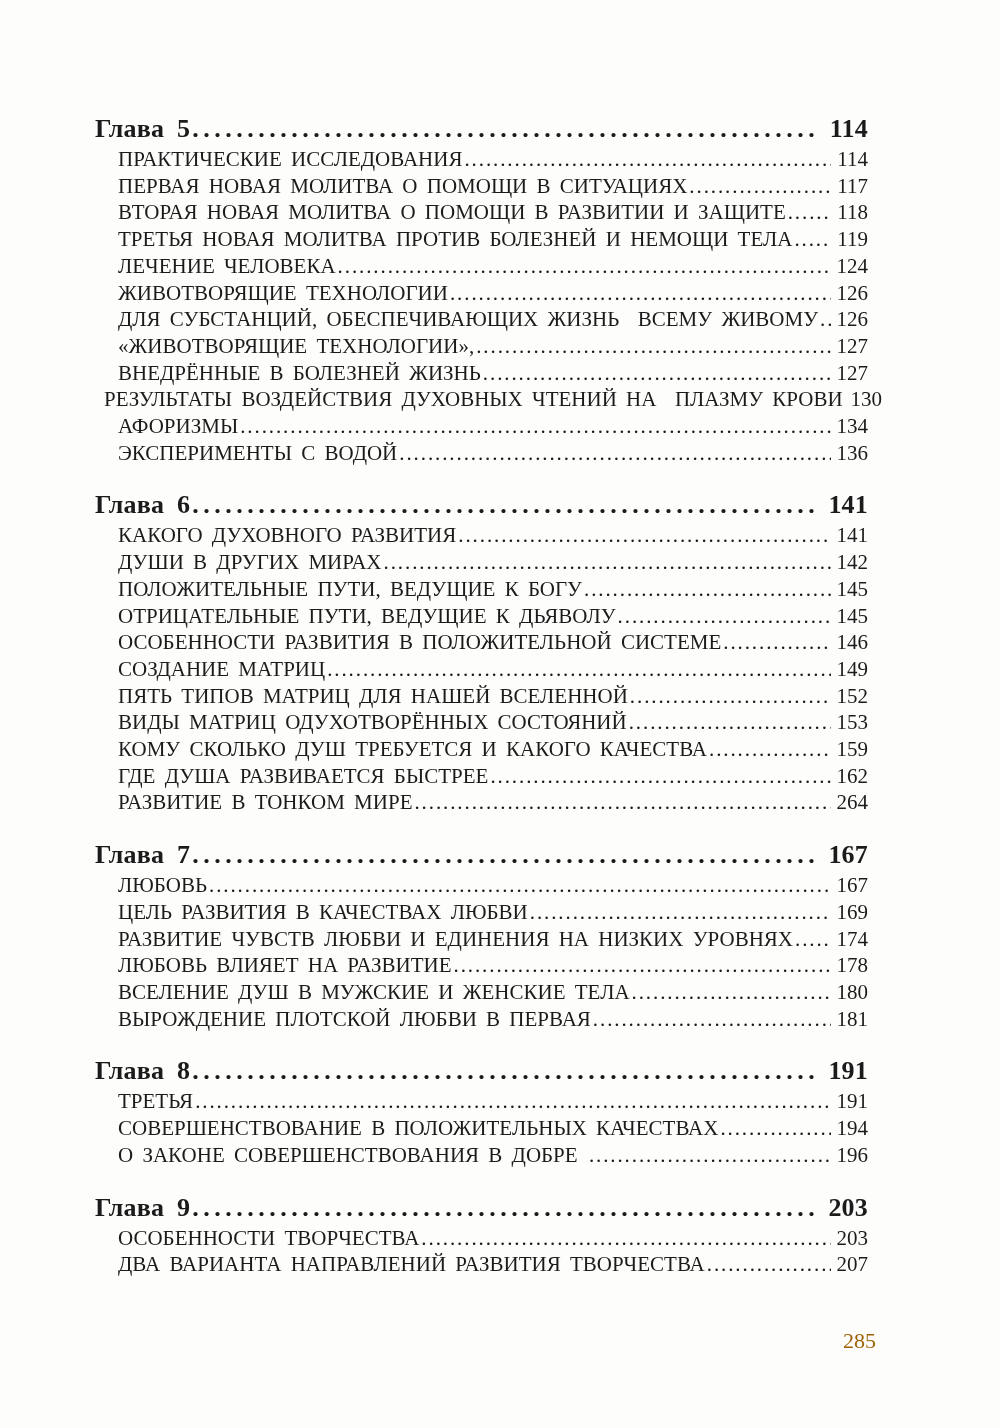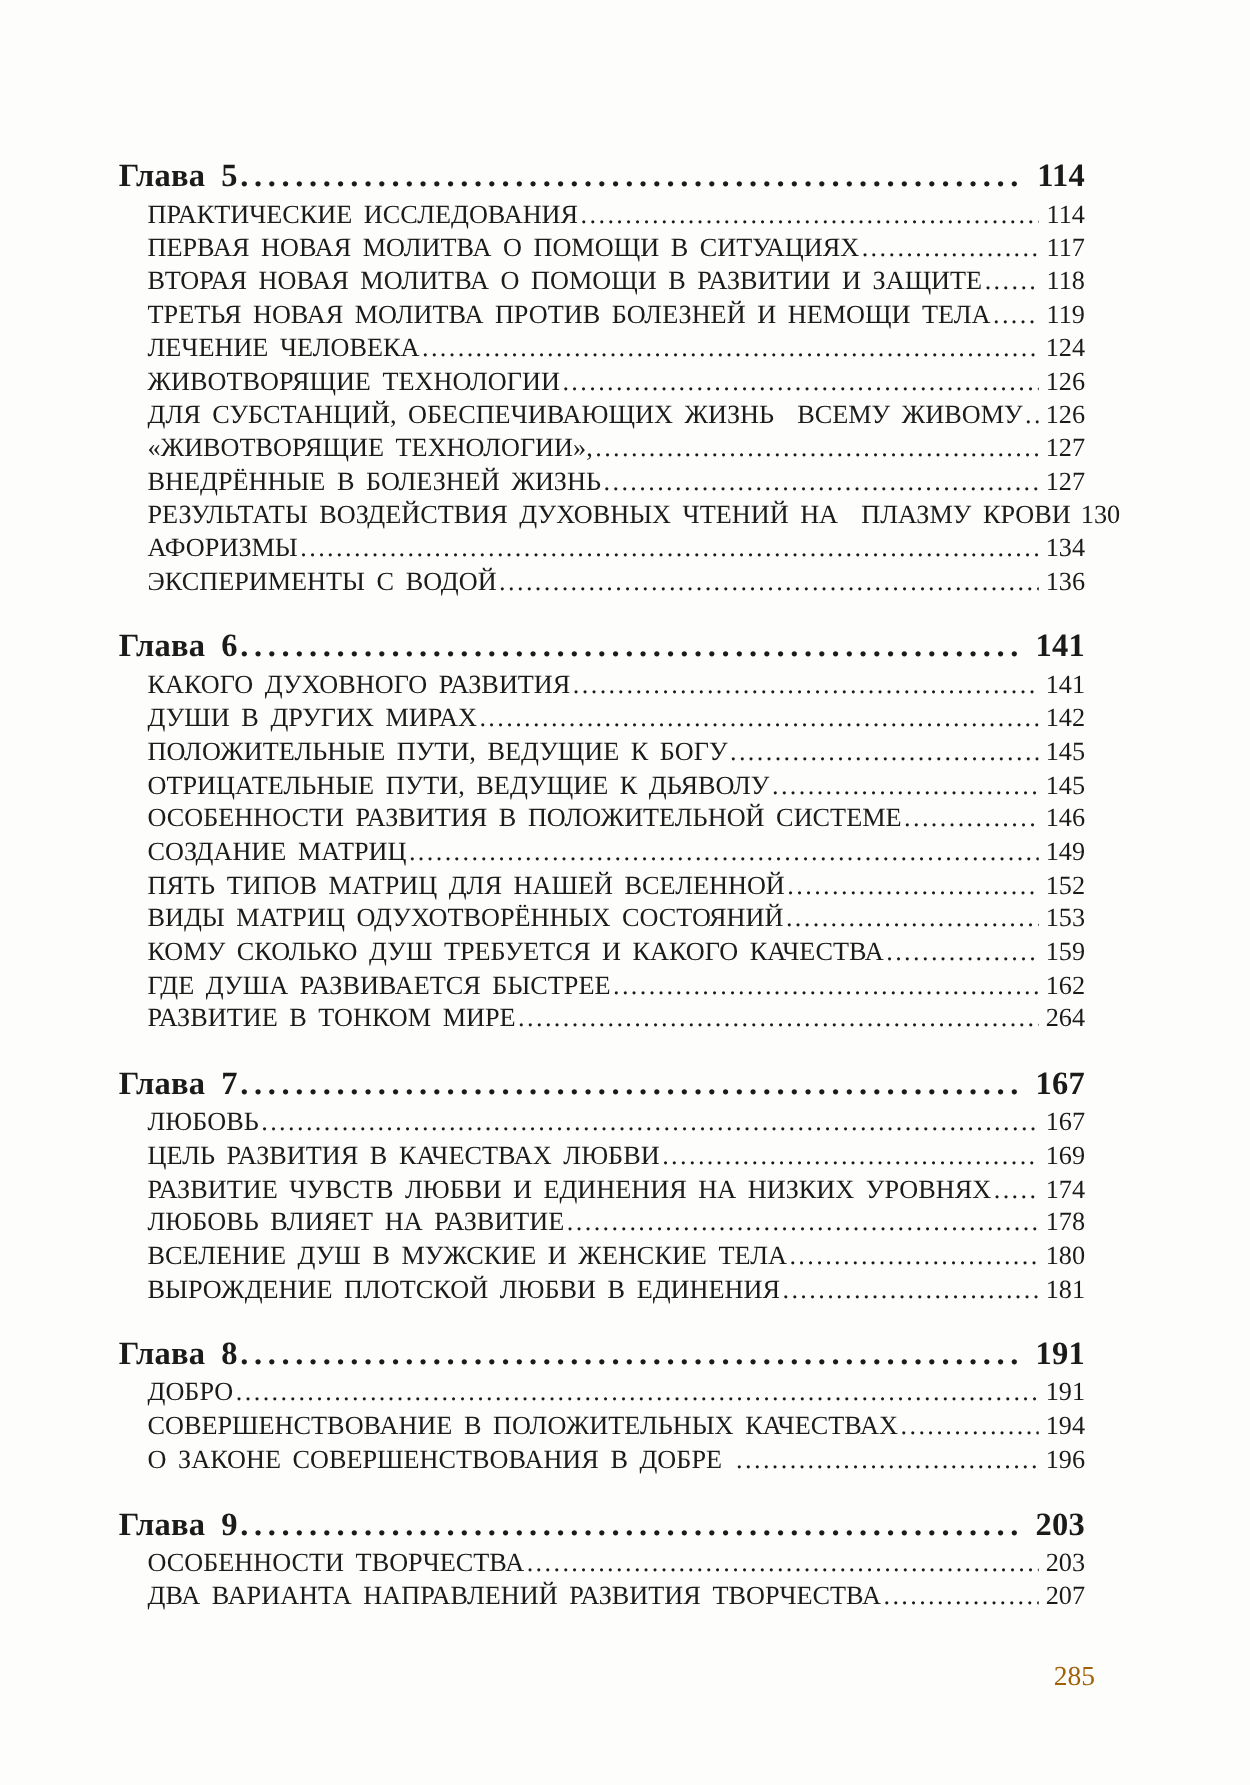--- a/index.html
+++ b/index.html
@@ -9,40 +9,41 @@
     height: 1428px;
     margin: 0 auto;
     background: #fdfdfc;
     color: #1b1b1b;
     font-family: "Liberation Serif", "DejaVu Serif", serif;
     overflow: hidden;
   }
   .toc {
     position: absolute;
     left: 95px;
-    top: 124px;
+    top: 112px;
     width: 773px;
   }
   .toc-section { margin-top: 22px; }
   .toc-section:first-child { margin-top: 0; }
 
   .row {
     display: flex;
     align-items: baseline;
     width: 100%;
   }
   .chapter-row {
     font-weight: 700;
     font-size: 26px;
     line-height: 34px;
     letter-spacing: 0.2px;
   }
   .entry-row {
     font-size: 21px;
     line-height: 26.7px;
+    justify-content: center;
   }
   .entry-row .title { padding-left: 23px; }
 
   .title {
     flex: 0 0 auto;
     white-space: pre;           
     word-spacing: 4px;
   }
   .chapter-row .title { word-spacing: 6px; }
 
@@ -266,36 +267,36 @@
     <span class="pagenum">178</span>
   </div>
 
   <div class="row entry-row">
     <span class="title">ВСЕЛЕНИЕ ДУШ В МУЖСКИЕ И ЖЕНСКИЕ ТЕЛА</span>
     <span class="leader"></span>
     <span class="pagenum">180</span>
   </div>
 
   <div class="row entry-row">
-    <span class="title">ВЫРОЖДЕНИЕ ПЛОТСКОЙ ЛЮБВИ В ЕДИНЕНИЯ</span>
+    <span class="title">ВЫРОЖДЕНИЕ ПЛОТСКОЙ ЛЮБВИ В ПЕРВАЯ</span>
     <span class="leader"></span>
     <span class="pagenum">181</span>
   </div>
 </div>
   </section>
 
   <section class="toc-section">
     <div class="row chapter-row">
       <span class="title">Глава 8</span>
       <span class="leader"></span>
       <span class="pagenum">191</span>
     </div>
     <div class="entries">
   <div class="row entry-row">
-    <span class="title">ДОБРО</span>
+    <span class="title">ТРЕТЬЯ</span>
     <span class="leader"></span>
     <span class="pagenum">191</span>
   </div>
 
   <div class="row entry-row">
     <span class="title">СОВЕРШЕНСТВОВАНИЕ В ПОЛОЖИТЕЛЬНЫХ КАЧЕСТВАХ</span>
     <span class="leader"></span>
     <span class="pagenum">194</span>
   </div>
 

